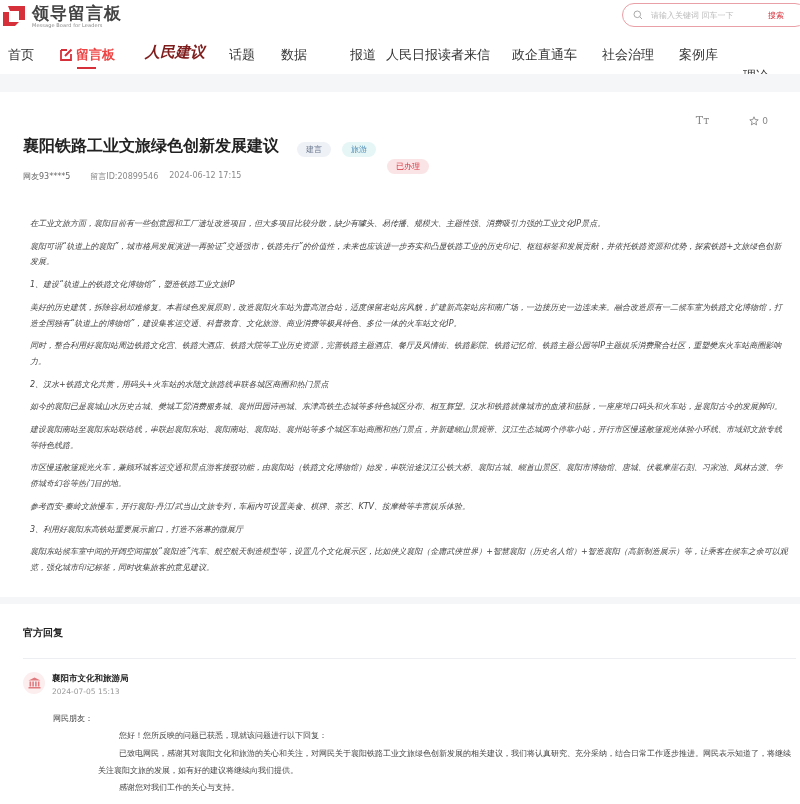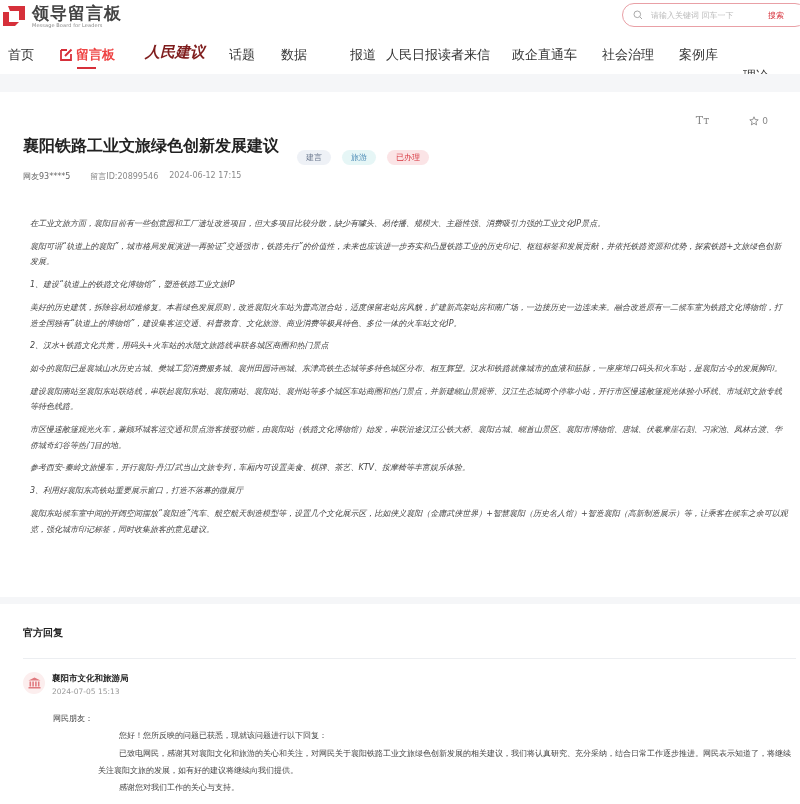--- a/index.html
+++ b/index.html
@@ -33,25 +33,25 @@
   .band { position: absolute; left: 0; width: 800px; background: #f5f6f8; }
 
   
   .card { position: absolute; left: 4px; top: 92px; width: 792px; height: 505px; background: #fff; }
   .target-chip { position: absolute; left: 19px; top: 13px; height: 20px; padding: 0 9px; background: #f3f4f6; border-radius: 3px; font-size: 8px; color: #555; line-height: 20px; }
   .tools { position: absolute; right: 28px; top: 22px; display: flex; align-items: center; font-size: 9px; color: #888; }
   .tt { font-size: 11px; color: #888; margin-right: 40px; font-family: "DejaVu Serif", serif; cursor: pointer; }
   .star { display: flex; align-items: center; cursor: pointer; }
   .star svg { margin-right: 3px; }
   .title { position: absolute; left: 19px; top: 44px; font-size: 16px; font-weight: bold; color: #222; }
-  .tags { position: absolute; left: 293px; top: 58px; display: flex; gap: 11px; justify-content: space-between; }
+  .tags { position: absolute; left: 293px; top: 50px; display: flex; gap: 11px; justify-content: space-between; }
   .tag { height: 15px; padding: 0 9px; border-radius: 8px; font-size: 8px; line-height: 15px; }
   .tag.gray { background: #eef1f6; color: #6c7a90; }
   .tag.cyan { background: #e6f6f6; color: #4a8ab5; }
-  .tag.red { background: #fbe4e6; color: #d6303a; }
+  .tag.red { background: #fbe4e6; color: #d6303a; margin-top: 17px; }
   .meta { position: absolute; left: 19px; top: 79px; font-size: 8px; color: #888; display: flex; }
   .meta .user { color: #666; font-weight: normal; margin-right: 20px; }
   .meta .mid { margin-right: 11px; }
 
   .content { position: absolute; left: 19px; top: 117px; width: 772px; font-size: 8px; color: #444; line-height: 15.7px; }
   .content p { margin: 7px; font-style: italic; }
 
   
   .reply { position: absolute; left: 4px; top: 604px; width: 792px; height: 200px; background: #fff; }
   .reply-title { position: absolute; left: 19px; top: 22px; font-size: 10px; font-weight: bold; color: #222; }
@@ -135,20 +135,21 @@
     <span class="user">网友93****5</span>
     <span class="mid">留言ID:20899546</span>
     <span>2024-06-12 17:15</span>
   </div>
 
   <div class="content">
     <p>在工业文旅方面，襄阳目前有一些创意园和工厂遗址改造项目，但大多项目比较分散，缺少有噱头、易传播、规模大、主题性强、消费吸引力强的工业文化IP景点。</p>
     <p>襄阳可谓“轨道上的襄阳”，城市格局发展演进一再验证“交通强市，铁路先行”的价值性，未来也应该进一步夯实和凸显铁路工业的历史印记、枢纽标签和发展贡献，并依托铁路资源和优势，探索铁路+文旅绿色创新发展。</p>
     <p>1、建设“轨道上的铁路文化博物馆”，塑造铁路工业文旅IP</p>
     <p>美好的历史建筑，拆除容易却难修复。本着绿色发展原则，改造襄阳火车站为普高混合站，适度保留老站房风貌，扩建新高架站房和南广场，一边接历史一边连未来。融合改造原有一二候车室为铁路文化博物馆，打造全国独有“轨道上的博物馆”，建设集客运交通、科普教育、文化旅游、商业消费等极具特色、多位一体的火车站文化IP。</p>
+    <p>同时，整合利用好襄阳站周边铁路文化宫、铁路大酒店、铁路大院等工业历史资源，完善铁路主题酒店、餐厅及风情街、铁路影院、铁路记忆馆、铁路主题公园等IP主题娱乐消费聚合社区，重塑樊东火车站商圈影响力。</p>
     <p>2、汉水+铁路文化共赏，用码头+火车站的水陆文旅路线串联各城区商圈和热门景点</p>
     <p>如今的襄阳已是襄城山水历史古城、樊城工贸消费服务城、襄州田园诗画城、东津高铁生态城等多特色城区分布、相互辉望。汉水和铁路就像城市的血液和筋脉，一座座埠口码头和火车站，是襄阳古今的发展脚印。</p>
     <p>建设襄阳南站至襄阳东站联络线，串联起襄阳东站、襄阳南站、襄阳站、襄州站等多个城区车站商圈和热门景点，并新建岘山景观带、汉江生态城两个停靠小站，开行市区慢速敞篷观光体验小环线、市域郊文旅专线等特色线路。</p>
     <p>市区慢速敞篷观光火车，兼顾环城客运交通和景点游客接驳功能，由襄阳站（铁路文化博物馆）始发，串联沿途汉江公铁大桥、襄阳古城、岘首山景区、襄阳市博物馆、唐城、伏羲摩崖石刻、习家池、凤林古渡、华侨城奇幻谷等热门目的地。</p>
     <p>参考西安-秦岭文旅慢车，开行襄阳-丹江/武当山文旅专列，车厢内可设置美食、棋牌、茶艺、KTV、按摩椅等丰富娱乐体验。</p>
     <p>3、利用好襄阳东高铁站重要展示窗口，打造不落幕的微展厅</p>
     <p>襄阳东站候车室中间的开阔空间摆放“襄阳造”汽车、航空航天制造模型等，设置几个文化展示区，比如侠义襄阳（金庸武侠世界）+智慧襄阳（历史名人馆）+智造襄阳（高新制造展示）等，让乘客在候车之余可以观览，强化城市印记标签，同时收集旅客的意见建议。</p>
   </div>
 </div>
 

